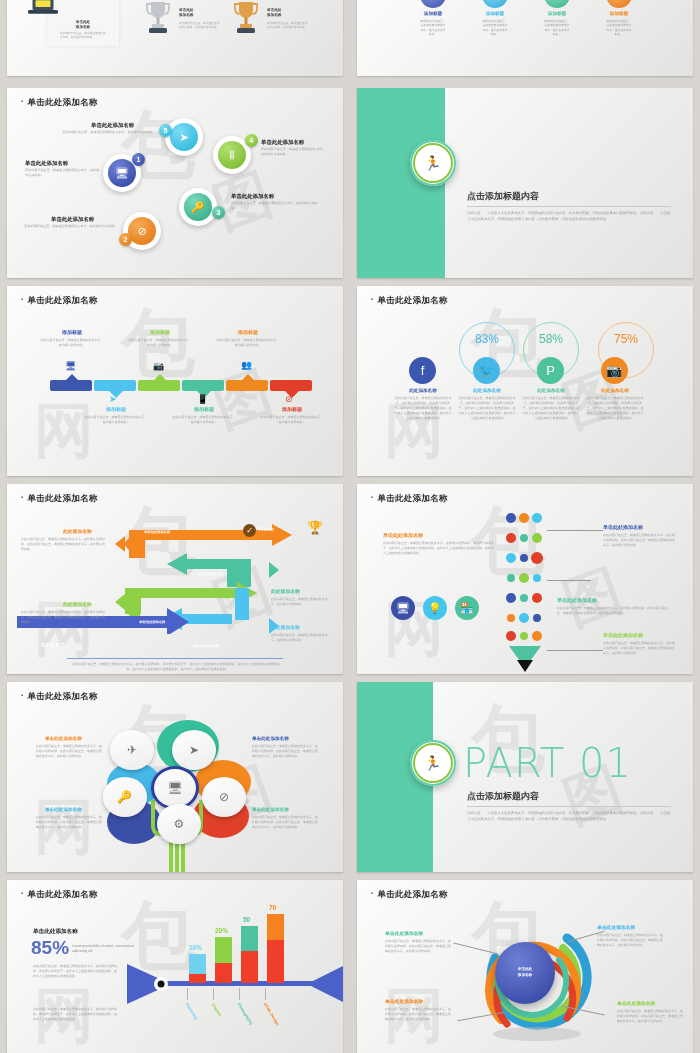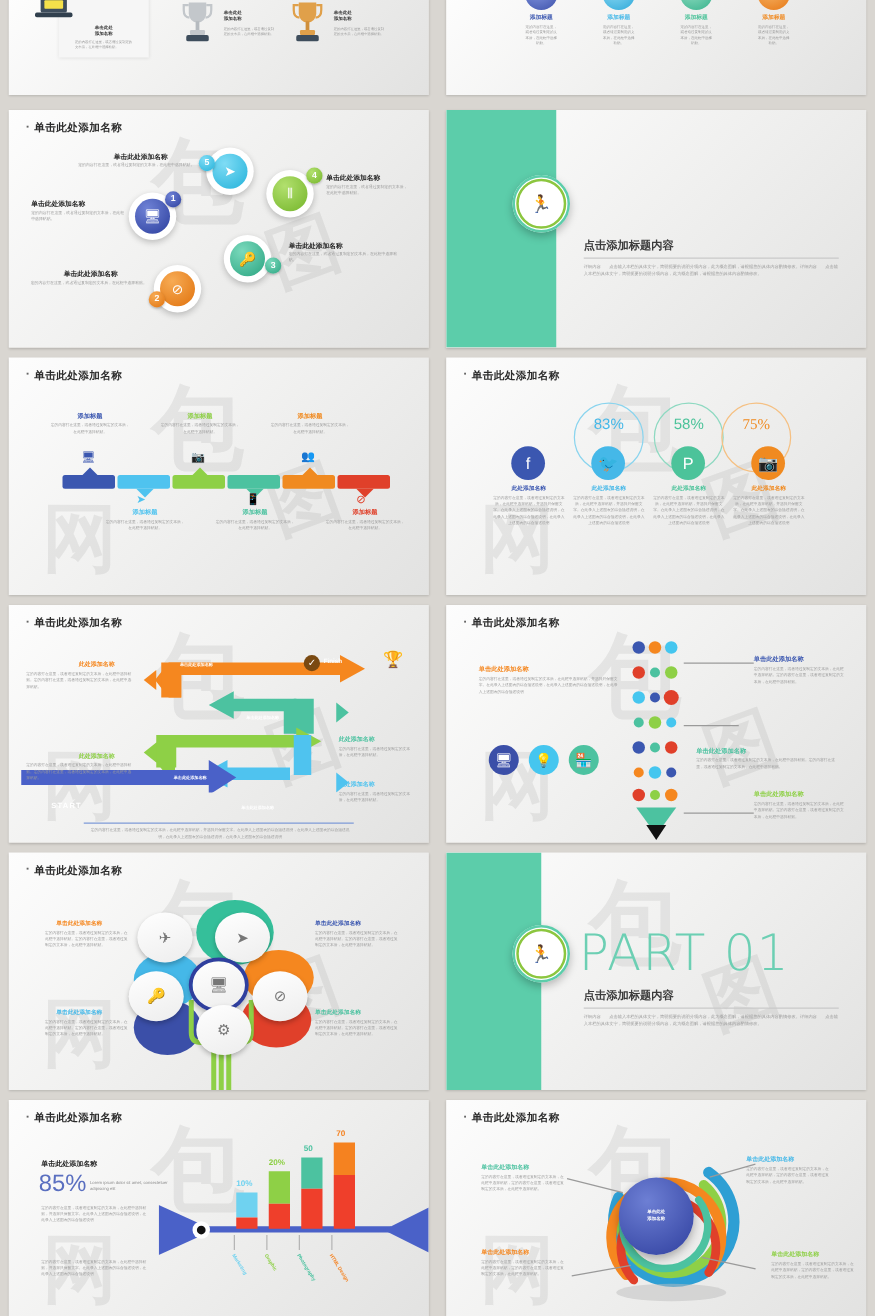--- a/index.html
+++ b/index.html
@@ -293,21 +293,21 @@
     <div class="pr-h" style="left:99px;top:102px;color:#45b8e8;">此处添加名称</div>
     <div class="pr-b" style="left:101px;top:110px;">定的内容打在这里，或者通过复制定的文本后，在此框中选择粘贴，并选择只保留文字。在此录入上述图表的综合描述说明，在此录入上述图表的综合描述说明，在此录入上述图表的综合描述说明</div>
 
     <div class="pr-ring" style="left:166px;top:36px;border-color:#8ed9c1;">
       <span class="pr-val" style="color:#4cc39a;">58%</span>
     </div>
     <div class="pr-ico" style="left:180px;top:71px;background:#4cc39a;">P</div>
     <div class="pr-h" style="left:163px;top:102px;color:#4cc39a;">此处添加名称</div>
     <div class="pr-b" style="left:165px;top:110px;">定的内容打在这里，或者通过复制定的文本后，在此框中选择粘贴，并选择只保留文字。在此录入上述图表的综合描述说明，在此录入上述图表的综合描述说明，在此录入上述图表的综合描述说明</div>
 
-    <div class="pr-ring" style="left:220px;top:36px;border-color:#f5c083;font-family:Liberation Serif, serif;">
+    <div class="pr-ring" style="left:241px;top:36px;border-color:#f5c083;">
       <span class="pr-val" style="color:#f08a20;">75%</span>
     </div>
     <div class="pr-ico" style="left:244px;top:71px;background:#f08a20;">📷</div>
     <div class="pr-h" style="left:227px;top:102px;color:#f08a20;">此处添加名称</div>
     <div class="pr-b" style="left:229px;top:110px;">定的内容打在这里，或者通过复制定的文本后，在此框中选择粘贴，并选择只保留文字。在此录入上述图表的综合描述说明，在此录入上述图表的综合描述说明，在此录入上述图表的综合描述说明</div>
   </div>
 
   <div class="slide" style="left:7px;top:484px;">
     <div class="wm">
         <span class="w1">包</span>
@@ -486,21 +486,21 @@
   </div>
 
   <div class="slide r5" style="left:7px;top:880px;">
     <div class="wm">
         <span class="w1">包</span>
         <span class="w3">网</span>
       </div>
     <div class="title">单击此处添加名称</div>
 
     <div class="fb-h" style="left:26px;top:48px;">单击此处添加名称</div>
-    <div class="fb-pct" style="left:24px;top:57px;">85%</div>
+    <div class="fb-pct" style="left:24px;top:57px;font-weight:bold;">85%</div>
     <div class="fb-lorem" style="left:65px;top:64px;">Lorem ipsum dolor sit amet, consectetuer adipiscing elit</div>
     <div class="fb-b" style="left:26px;top:84px;">定的内容打在这里，或者通过复制定的文本后，在此框中选择粘贴，并选择只保留文字。在此录入上述图表的综合描述说明，在此录入上述图表的综合描述说明</div>
     <div class="fb-b" style="left:26px;top:127px;">定的内容打在这里，或者通过复制定的文本后，在此框中选择粘贴，并选择只保留文字。在此录入上述图表的综合描述说明，在此录入上述图表的综合描述说明</div>
 
     <svg style="position:absolute;left:120px;top:80px;width:216px;height:48px;" viewBox="0 0 216 48">
       <path d="M0 4 L44 24 L0 44 z" fill="#4a61c8"></path>
       <rect x="26" y="21" width="160" height="5" fill="#4a61c8"></rect>
       <path d="M216 6 L180 24 L216 42 z" fill="#4a61c8"></path>
       <circle cx="34" cy="24" r="7" fill="#fff"></circle>
       <circle cx="34" cy="24" r="3.5" fill="#111"></circle>

